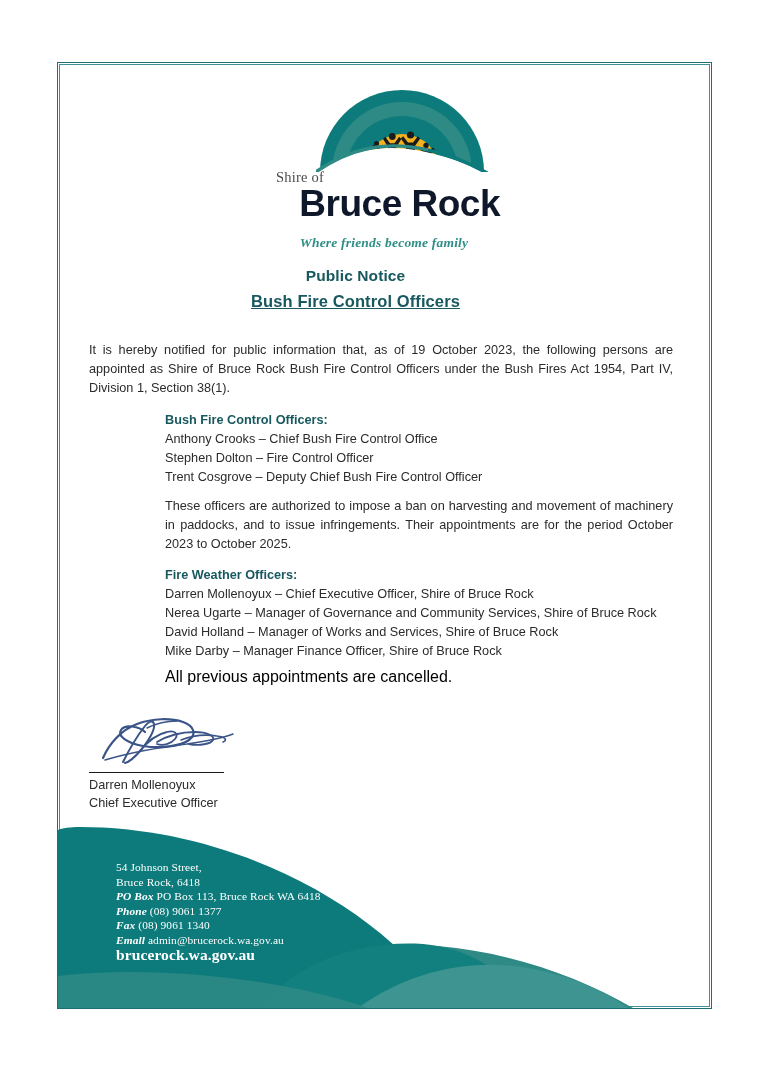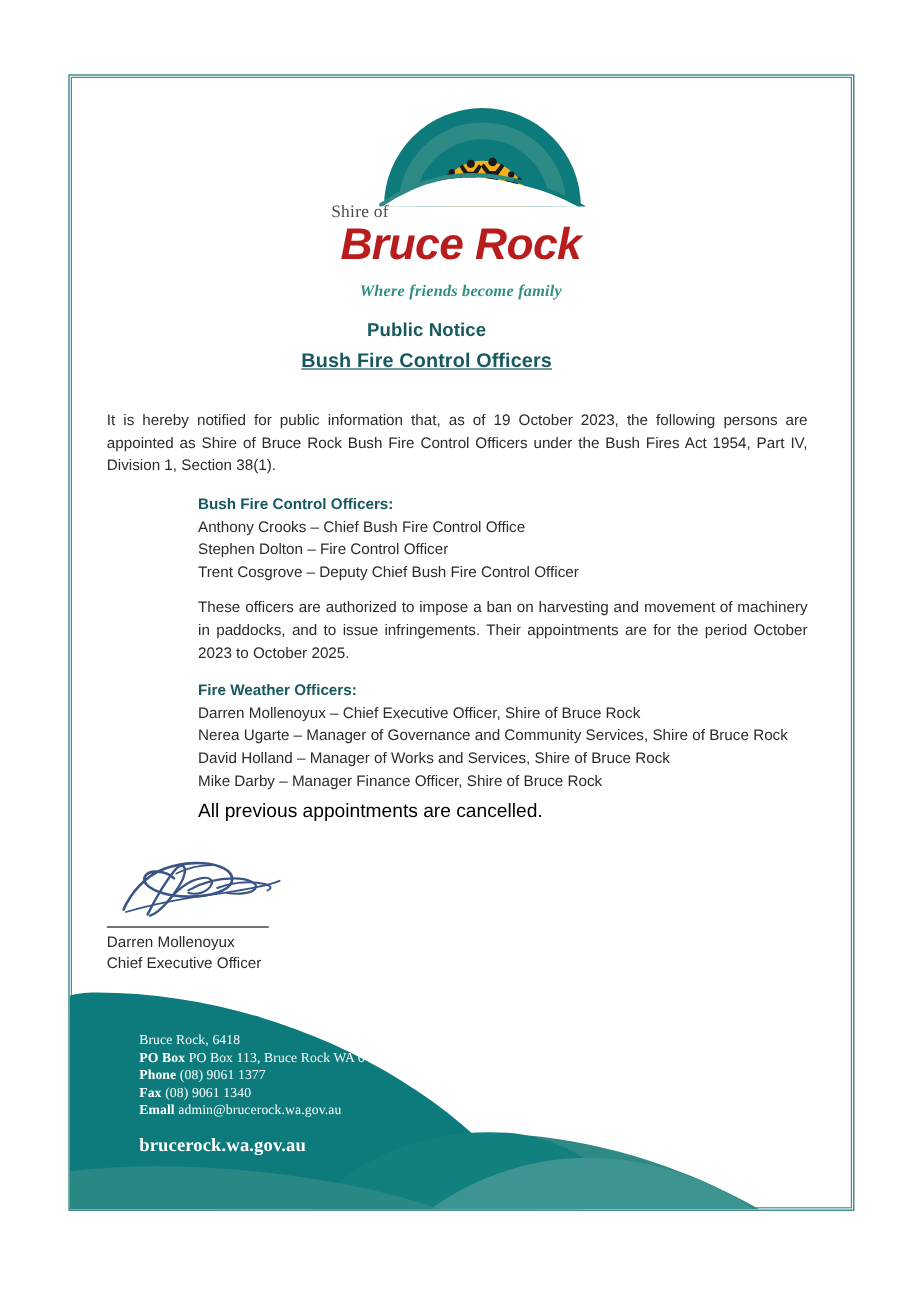--- a/index.html
+++ b/index.html
@@ -66,26 +66,25 @@
     letter-spacing: .2px;
     display: block;
     text-align: left;
     margin-left: 8px;
     line-height: 1;
   }
   .logo-name {
     font-family: "Liberation Sans", sans-serif;
     font-weight: bold;
     font-size: 37px;
-    color: #b91c1c;
+    color: #0f172a;
     letter-spacing: -0.5px;
     line-height: 1.05;
     display: block;
-    text-align: center;
-    font-style: italic;
+    text-align: right;
   }
   .logo-tag {
     display: block;
     font-family: "Liberation Serif", serif;
     font-style: italic;
     font-weight: bold;
     font-size: 13.5px;
     color: #2f8f87;
     letter-spacing: .2px;
     margin-top: 12px;
@@ -208,20 +207,21 @@
     top: 860px;
     width: 330px;
     color: #ffffff;
     font-family: "Liberation Serif", serif;
     font-size: 11.4px;
     line-height: 14.6px;
     letter-spacing: .1px;
   }
   .footer-contact .lbl {
     font-weight: bold;
+    font-style: italic;
   }
   .footer-url {
     position: absolute;
     left: 116px;
     top: 946px;
     color: #ffffff;
     font-family: "Liberation Serif", serif;
     font-weight: bold;
     font-size: 15.5px;
     letter-spacing: .1px;
@@ -342,20 +342,21 @@
         <path d="M200 196 C 240 150, 300 128, 365 132 C 400 135, 430 150, 450 170 L 430 196 Z" fill="#11807e"></path>
 
         <path d="M300 196 C 350 160, 410 146, 470 156 C 510 163, 545 178, 570 196 Z" fill="#3e9490"></path>
 
         <path d="M0 196 L0 164 C 100 152, 230 168, 310 196 Z" fill="#2f8a86" opacity="0.85"></path>
       </g>
     </svg>
   </div>
 
   <div class="footer-contact">
+    <div>54 Johnson Street,</div>
     <div>Bruce Rock, 6418</div>
     <div><span class="lbl">PO Box</span> <span>PO Box 113, Bruce Rock WA 6418</span></div>
     <div><span class="lbl">Phone</span> <span>(08) 9061 1377</span></div>
     <div><span class="lbl">Fax</span> <span>(08) 9061 1340</span></div>
     <div><span class="lbl">Emall</span> <span>admin@brucerock.wa.gov.au</span></div>
   </div>
 
   <div class="footer-url">brucerock.wa.gov.au</div>
 
 </div>

